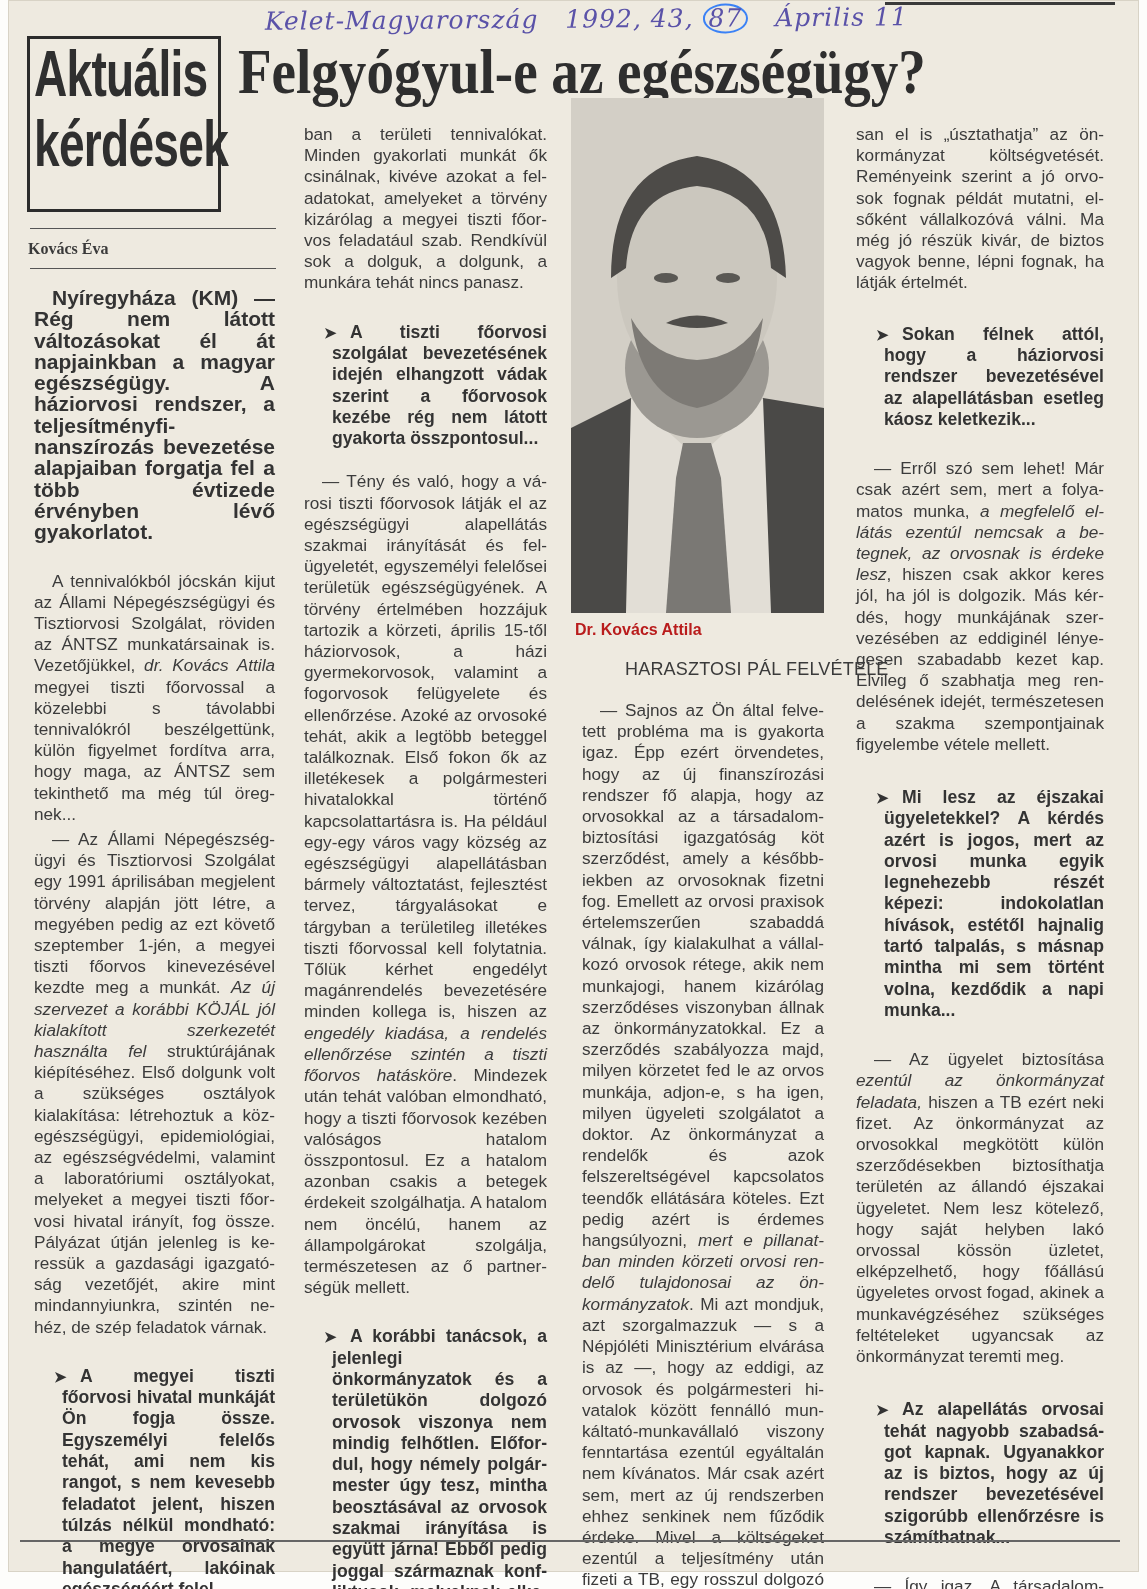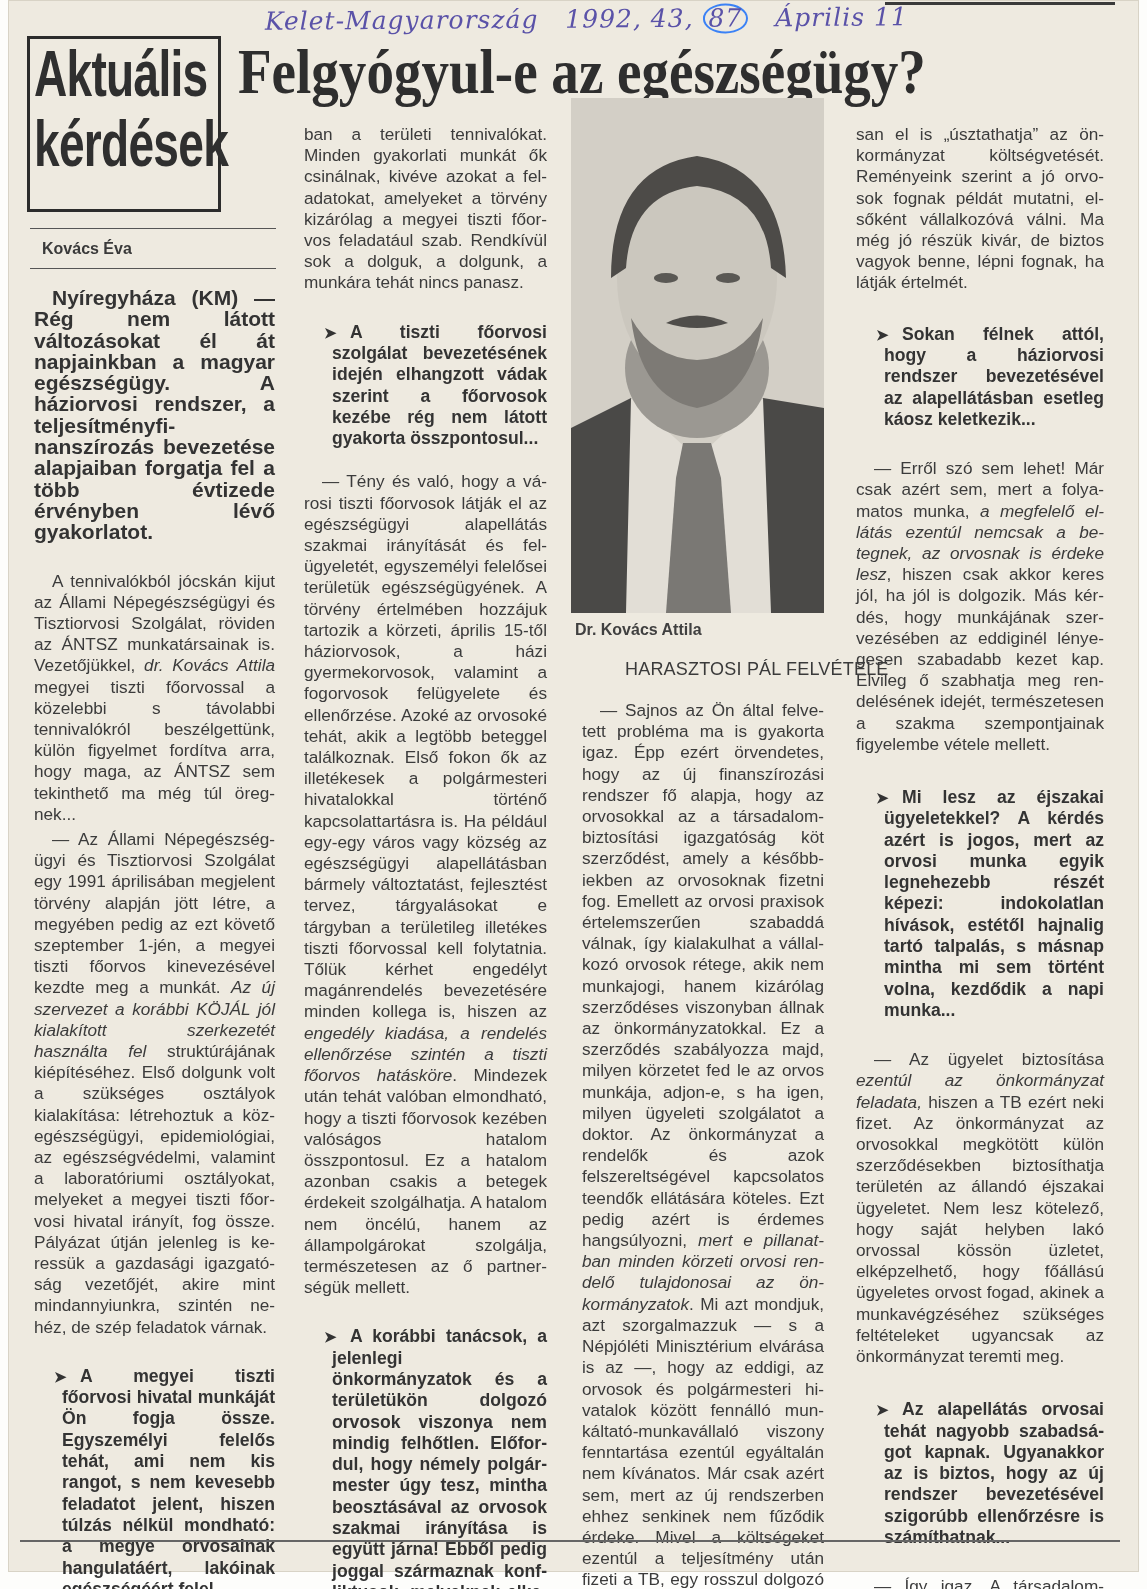--- a/index.html
+++ b/index.html
@@ -12,33 +12,33 @@
   .handwriting .circled{display:inline-block;border:2px solid #3b82f6;border-radius:50%;padding:0 4px;line-height:26px;}
   .topline{position:absolute;left:885px;top:2px;width:230px;height:3px;background:#3a3a3a;}
   .kicker{position:absolute;left:27px;top:36px;width:194px;height:176px;border:3px solid #2c2c2c;
     box-sizing:border-box;font-weight:bold;}
   .kicker span{display:block;font-family:"Liberation Sans Narrow","Liberation Sans",sans-serif;color:#2f2f2f;
     font-size:64px;line-height:70px;transform:scaleX(0.72);transform-origin:left;margin-left:4px;letter-spacing:-1px;}
   .headline{position:absolute;left:238px;top:40px;width:880px;font-family:"Liberation Serif",serif;
     font-weight:bold;font-size:64px;line-height:64px;color:#2e2e2e;white-space:nowrap;letter-spacing:0px;
     transform:scaleX(0.86);transform-origin:left;}
   .rule{position:absolute;height:1px;background:#555;}
-  .byline{position:absolute;left:42px;top:240px;font-family:Liberation Sans, sans-serif;font-weight:bold;
+  .byline{position:absolute;left:28px;top:240px;font-family:Liberation Serif, serif;font-weight:bold;
     font-size:16px;color:#3a3a3a;}
   .col{position:absolute;font-family:"Liberation Sans",sans-serif;color:#3b3b3b;font-size:17.2px;line-height:21.2px;
     text-align:justify;hyphens:manual;}
   .col p{margin:4px;text-indent:18px;}
   .col p.noindent{text-indent:0;}
   .col .lead{font-weight:bold;color:#333;font-size:21px;line-height:21.3px;}
   .q{font-weight:bold;color:#333;position:relative;padding-left:28px;text-indent:0;font-size:17.6px;line-height:21.3px;}
   .q .arrow{position:absolute;left:2px;top:0;font-size:15px;}
   .gap{height:20px;}
   .photo{position:absolute;left:571px;top:98px;width:253px;height:515px;background:#cfcbc2;overflow:hidden;}
   .caption-name{position:absolute;left:575px;top:621px;font-family:"Liberation Sans",sans-serif;font-weight:bold;
-    font-size:16px;color:#404040;}
+    font-size:16px;color:#b91c1c;}
   .caption-credit{position:absolute;left:625px;top:659px;font-family:"Liberation Sans",sans-serif;font-size:18px;
     color:#3a3a3a;letter-spacing:0.2px;}
   .bottom-rule{position:absolute;left:20px;top:1540px;width:1100px;height:2px;background:#666;}
 </style>
 </head>
 <body>
 
 <div class="paper"></div>
 <div class="topline"></div>
 

